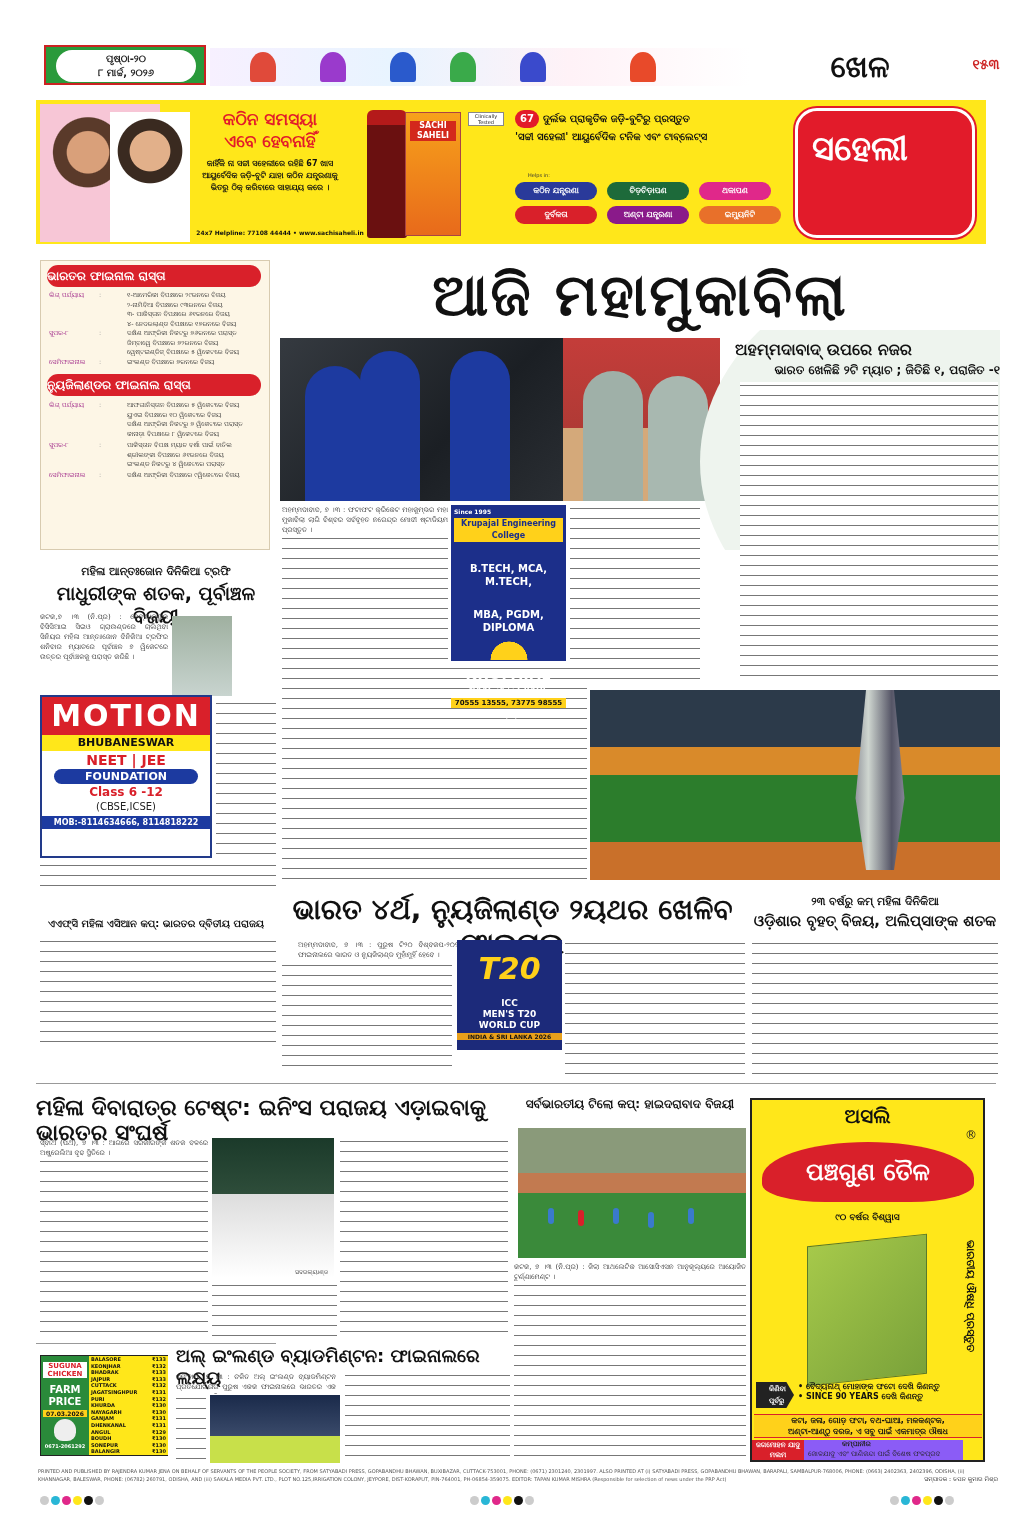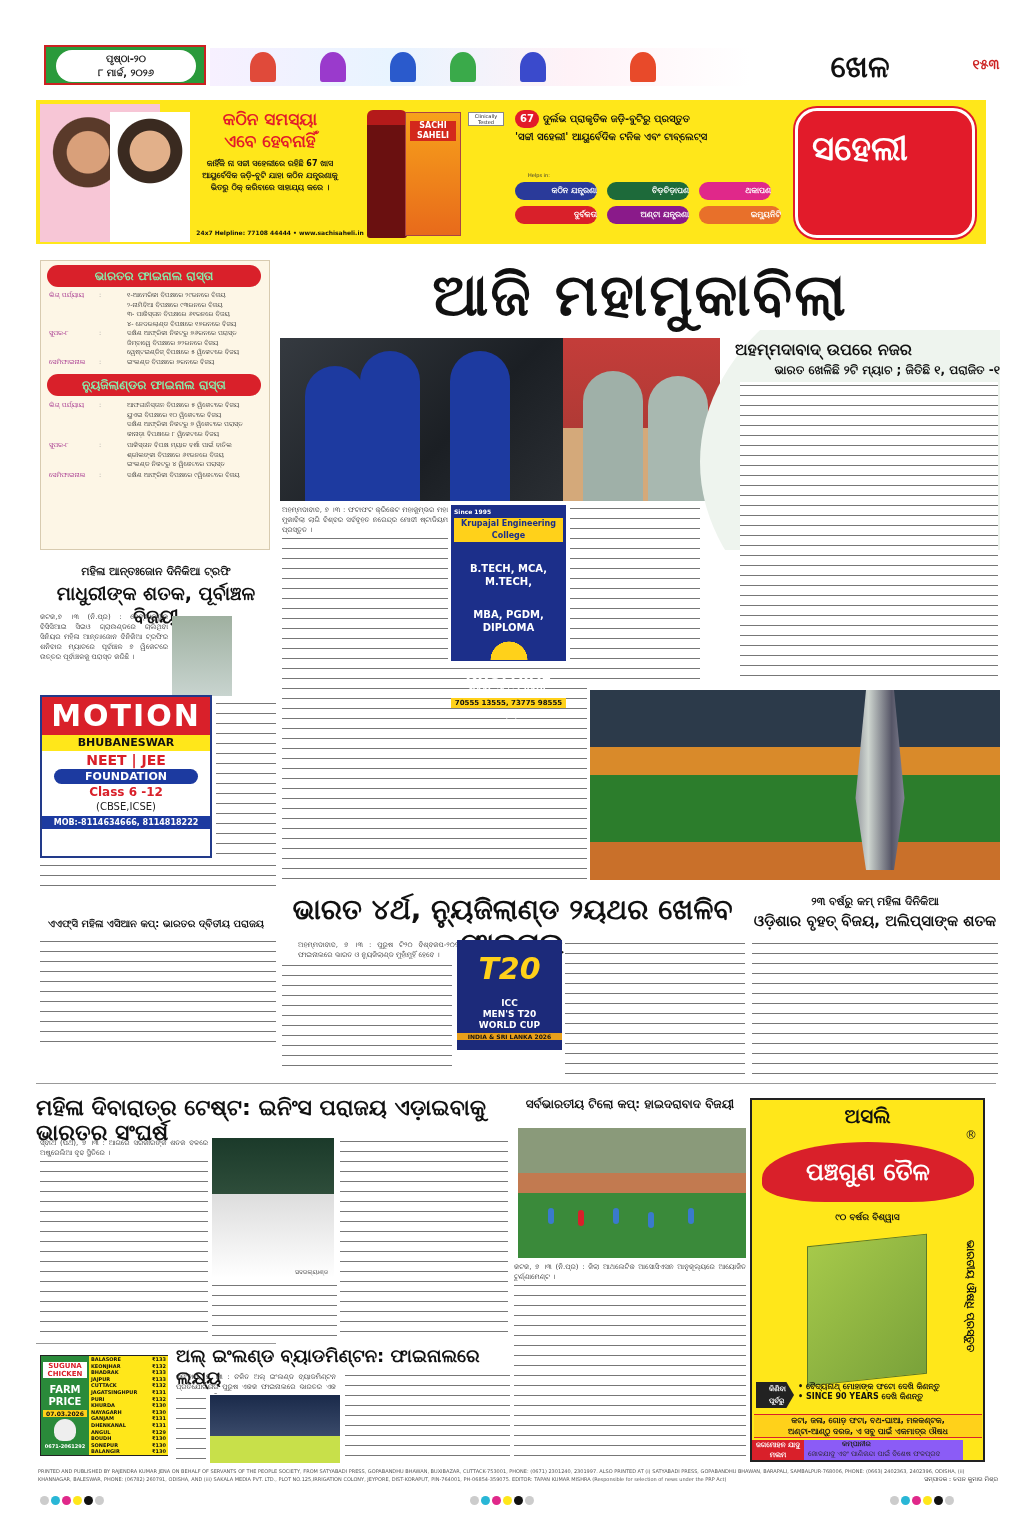--- a/index.html
+++ b/index.html
@@ -19,25 +19,25 @@
 .adwomen2{left:110px;top:112px;width:80px;height:130px;background:radial-gradient(circle at 50% 30%,#e2b08a 0 20%,#3a2a20 21% 32%,#fff 33%)}
 .adhead{left:195px;top:108px;width:150px;font-size:17px;line-height:22px;font-weight:bold;color:#e21b2a;text-align:center}
 .adsub{left:185px;top:158px;width:170px;font-size:8px;line-height:12px;color:#111;text-align:center;font-weight:bold}
 .adhelp{left:195px;top:229px;width:170px;font-size:6px;color:#111;text-align:center;font-weight:bold}
 .bottle{left:367px;top:110px;width:40px;height:128px;background:linear-gradient(#b41a1a 0 12%,#6a1010 12% 100%);border-radius:6px 6px 3px 3px}
 .box{left:405px;top:112px;width:56px;height:124px;background:linear-gradient(#f7a21b,#e86a1b);border:1px solid #a44}
 .box span{position:absolute;left:4px;top:8px;width:46px;background:#d3281c;color:#fff;font-size:8px;font-weight:bold;text-align:center;line-height:10px}
 .ad67{left:515px;top:110px;width:290px;font-size:10px;font-weight:bold;color:#111;line-height:18px}
 .ad67 .c67{display:inline-block;background:#e21b2a;color:#fff;border-radius:10px;padding:0 5px;margin-right:4px}
 .pills{left:515px;top:182px;width:290px}
-.pill{position:absolute;height:18px;border-radius:9px;color:#fff;font-size:8px;line-height:18px;text-align:right;font-weight:bold}
+.pill{position:absolute;height:18px;border-radius:9px;color:#fff;font-size:8px;line-height:18px;text-align:center;font-weight:bold}
 .brand{left:795px;top:108px;width:180px;height:130px;background:#e21b2a;border:3px solid #fff;border-radius:22px;box-shadow:0 0 0 2px #e21b2a;color:#fff;font-size:34px;font-weight:bold;line-height:50px;padding:12px 14px}
 
 .sidebox{left:40px;top:260px;width:230px;height:290px;background:#fdf6e6;border:1px solid #d8cbb0}
-.redhead{position:absolute;left:6px;width:214px;height:22px;background:#d9202a;border-radius:11px;color:#86efac;font-size:12px;font-weight:bold;text-align:center;line-height:22px}
+.redhead{position:absolute;left:6px;width:214px;height:22px;background:#d9202a;border-radius:11px;color:#ffffff;font-size:12px;font-weight:bold;text-align:left;line-height:22px}
 .srow{position:absolute;left:8px;width:220px;font-size:6.5px;line-height:9.5px}
 .srow .lbl{position:absolute;left:0;color:#9b1e84;width:45px}
 .srow .col{position:absolute;left:50px;color:#999}
 .srow .val{position:absolute;left:78px;color:#333;width:145px}
 
 .mainhead{left:280px;top:258px;width:720px;height:74px;font-size:58px;font-weight:bold;text-align:center;line-height:74px;color:#111;letter-spacing:2px}
 .photo1{left:280px;top:338px;width:283px;height:163px;background:linear-gradient(135deg,#353a40,#1b1f24 60%,#2a2e33)}
 .player{position:absolute;bottom:0;width:60px;border-radius:30px 30px 0 0;background:#1d3aa0}
 .photo2{left:563px;top:338px;width:157px;height:163px;background:linear-gradient(#c43d3a,#b03a35 55%,#d4a97a 55%)}
 .curve{left:700px;top:330px;width:300px;height:220px;background:#eef4ee}

